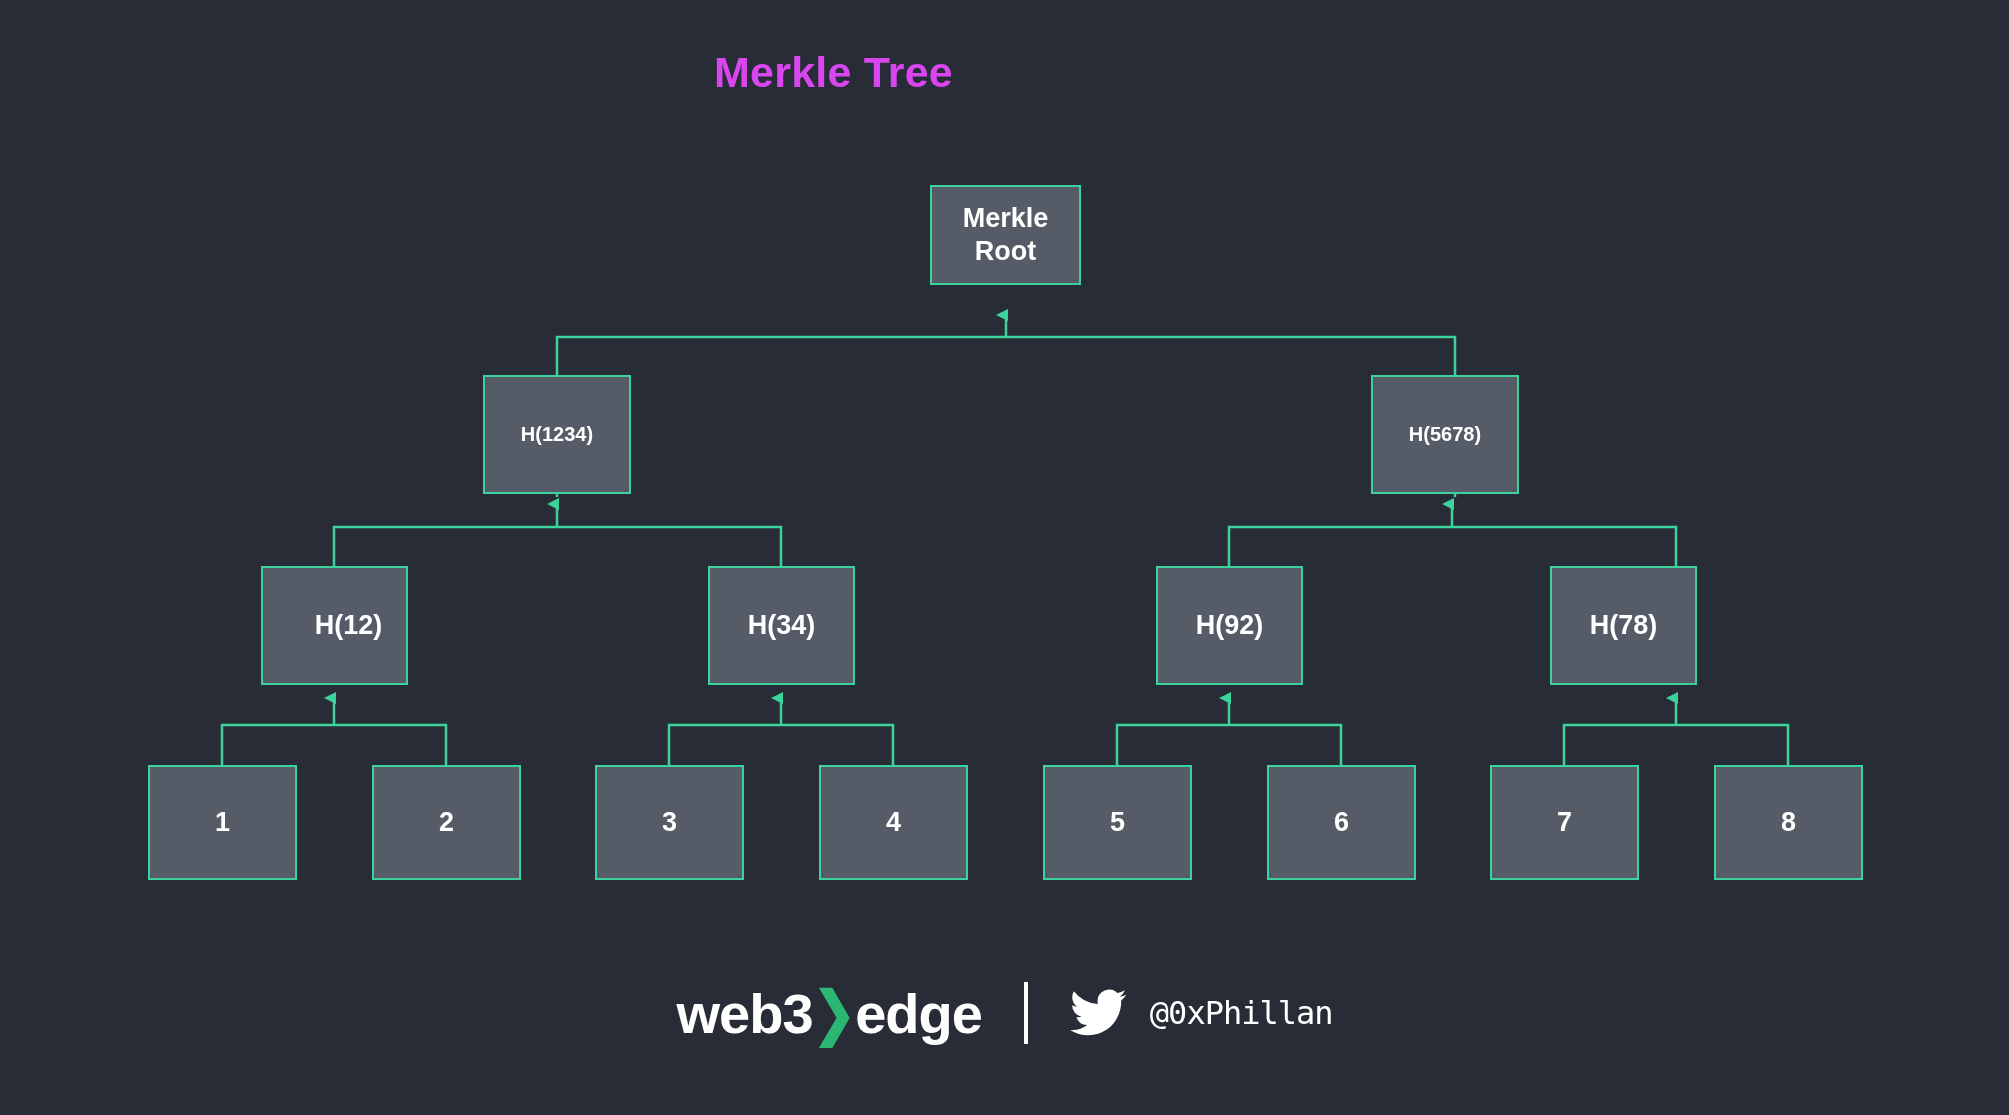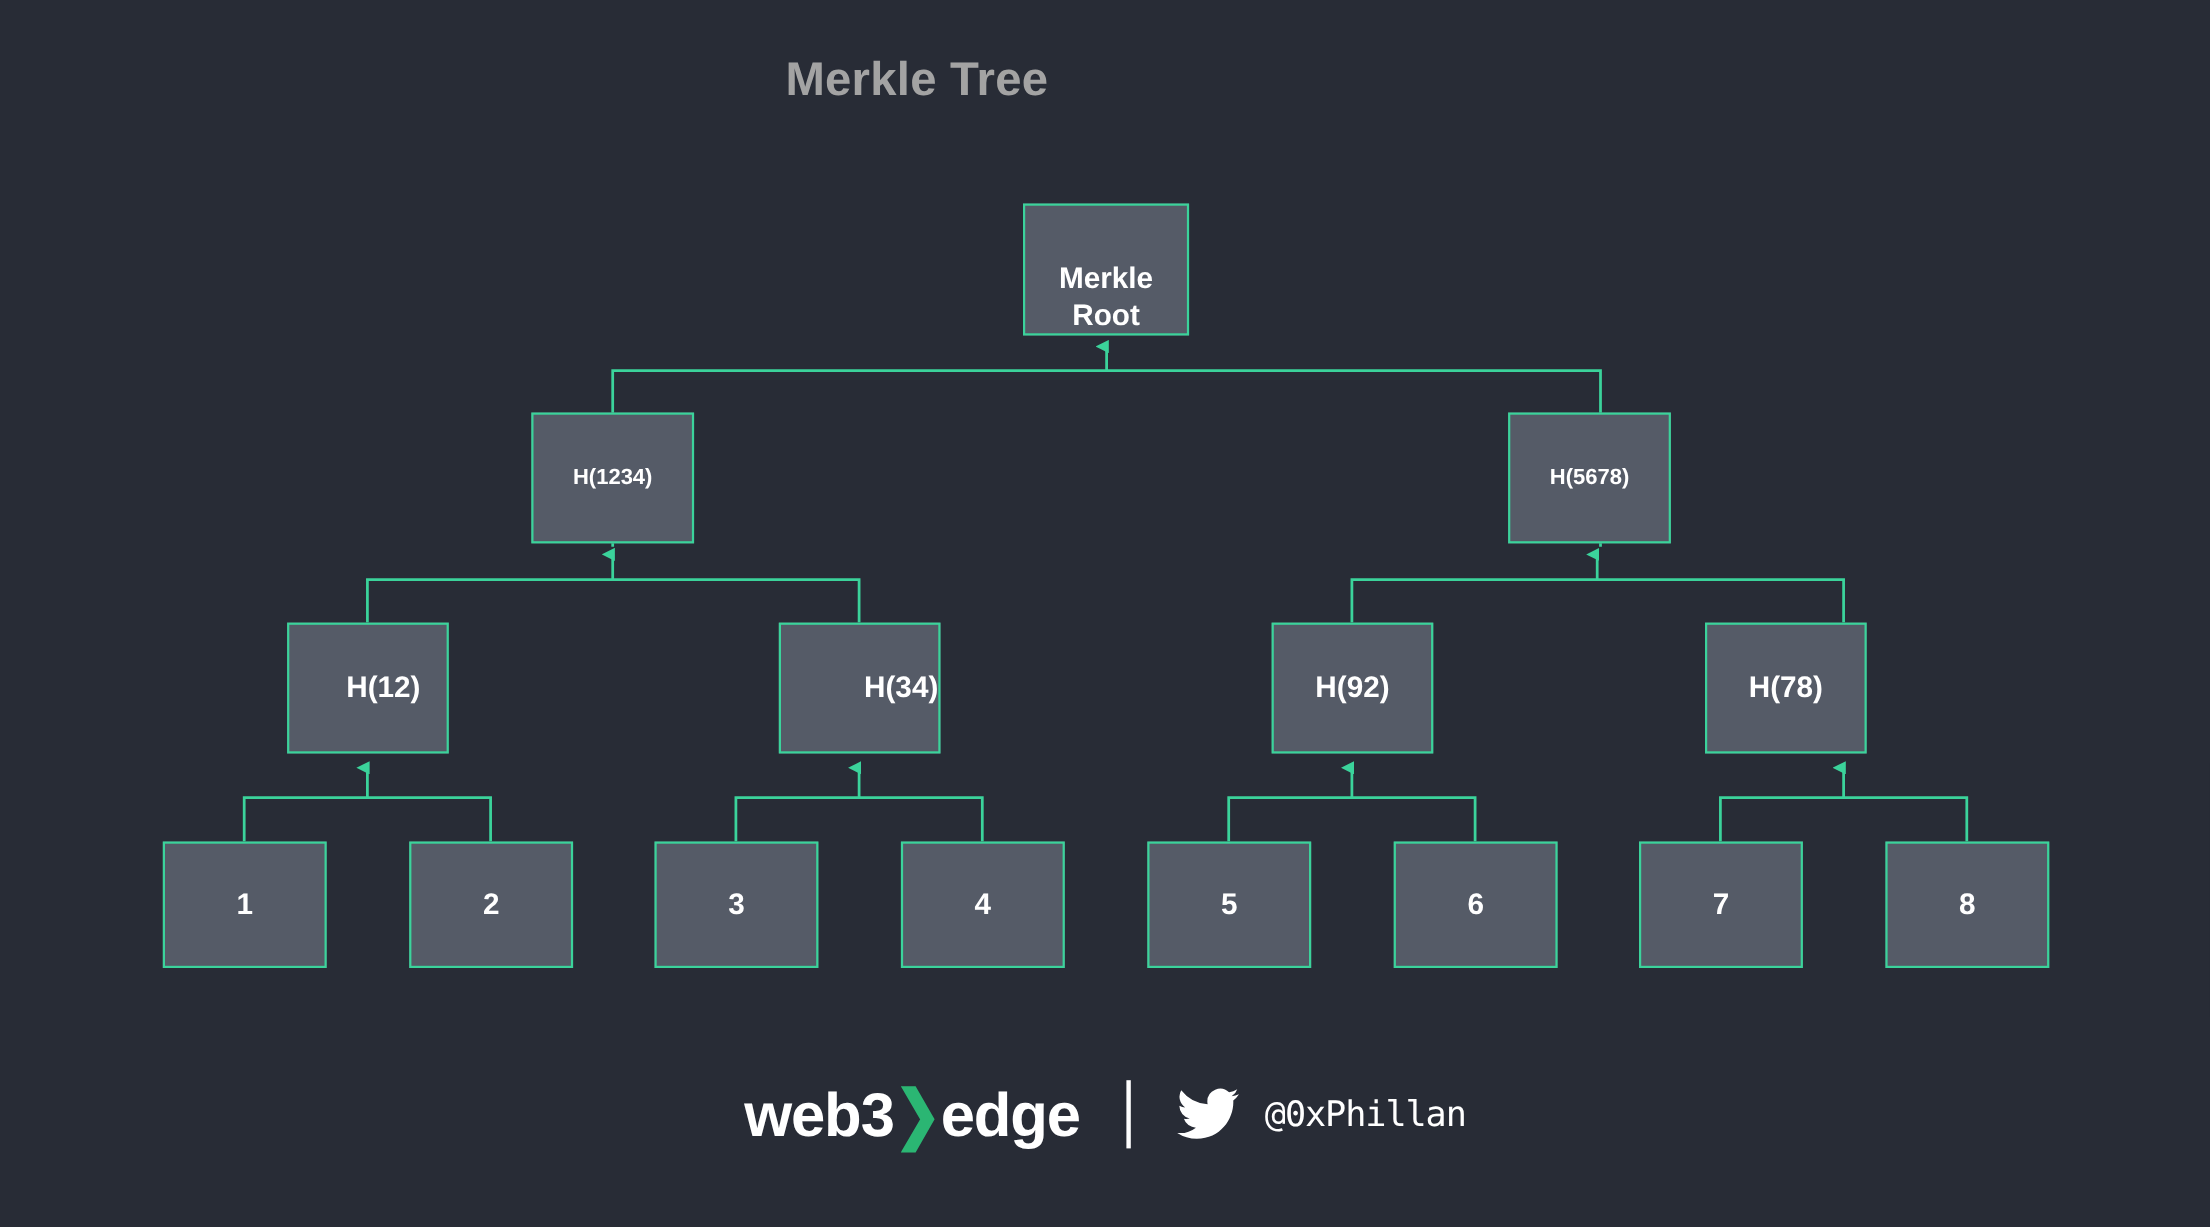--- a/index.html
+++ b/index.html
@@ -19,21 +19,21 @@
     width: 2009px;
     height: 1115px;
     background: #282c36;
   }
   #title {
     position: absolute;
     left: 0;
     top: 48px;
     width: 1667px;
     text-align: center;
-    color: #a3a3a3;
+    color: #d946ef;
     font-size: 43px;
     font-weight: bold;
     letter-spacing: 0.2px;
   }
   #tree-svg {
     position: absolute;
     left: 0;
     top: 0;
     width: 2009px;
     height: 1115px;
@@ -135,38 +135,38 @@
       <path d="M781,725 L781,698" marker-end="url(#arrowup)"></path>
 
       <path d="M1117,765 L1117,725 L1341,725 L1341,765"></path>
       <path d="M1229,725 L1229,698" marker-end="url(#arrowup)"></path>
 
       <path d="M1564,765 L1564,725 L1788,725 L1788,765"></path>
       <path d="M1676,725 L1676,698" marker-end="url(#arrowup)"></path>
     </g>
   </svg>
 
-  <div class="node node-root" style="left:930px; top:185px; width:151px; height:120px;align-items:flex-end;">
+  <div class="node node-root" style="left:930px; top:185px; width:151px; height:100px;">
     <span>
       <span>Merkle</span><br>
       <span>Root</span>
     </span>
   </div>
 
   <div class="node node-level2" style="left:483px; top:375px; width:148px; height:119px;">
     <span>H(1234)</span>
   </div>
   <div class="node node-level2" style="left:1371px; top:375px; width:148px; height:119px;">
     <span>H(5678)</span>
   </div>
 
   <div class="node node-level3" style="left:261px; top:566px; width:147px; height:119px;padding-left:28px;">
     <span>H(12)</span>
   </div>
-  <div class="node node-level3" style="left:708px; top:566px; width:147px; height:119px;justify-content:flex-end;">
+  <div class="node node-level3" style="left:708px; top:566px; width:147px; height:119px;">
     <span>H(34)</span>
   </div>
   <div class="node node-level3" style="left:1156px; top:566px; width:147px; height:119px;">
     <span>H(92)</span>
   </div>
   <div class="node node-level3" style="left:1550px; top:566px; width:147px; height:119px;">
     <span>H(78)</span>
   </div>
 
   <div class="node node-leaf" style="left:148px; top:765px; width:149px; height:115px;">

